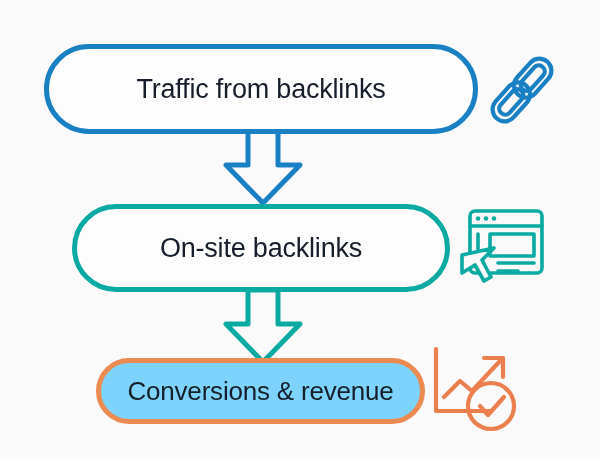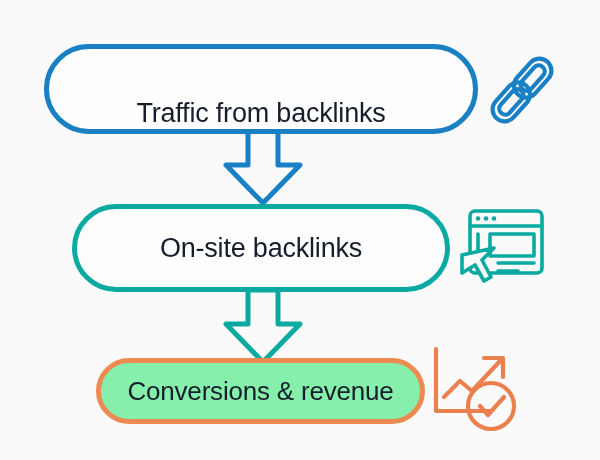--- a/index.html
+++ b/index.html
@@ -35,21 +35,20 @@
   }
   
   #stage-traffic {
     left: 44px;
     top: 44px;
     width: 434px;
     height: 90px;
     border: 5px solid #1a80c4;
     border-radius: 45px;
     background: #fdfdfd;
-    align-items: flex-end;
   }
   #stage-traffic .stage-label { font-size: 27px; }
   
   #stage-onsite {
     left: 72px;
     top: 204px;
     width: 378px;
     height: 88px;
     border: 5px solid #0aa9a1;
     border-radius: 44px;
@@ -57,21 +56,21 @@
   }
   #stage-onsite .stage-label { font-size: 27px; }
   
   #stage-conversions {
     left: 96px;
     top: 358px;
     width: 329px;
     height: 66px;
     border: 5px solid #ec8b51;
     border-radius: 33px;
-    background: #86efac;
+    background: #7dd3fc;
   }
   #stage-conversions .stage-label { font-size: 26px; }
 
   .connector {
     position: absolute;
     left: 220px;
     width: 86px;
     height: 76px;
   }
   #connector-1 { top: 131px; }

